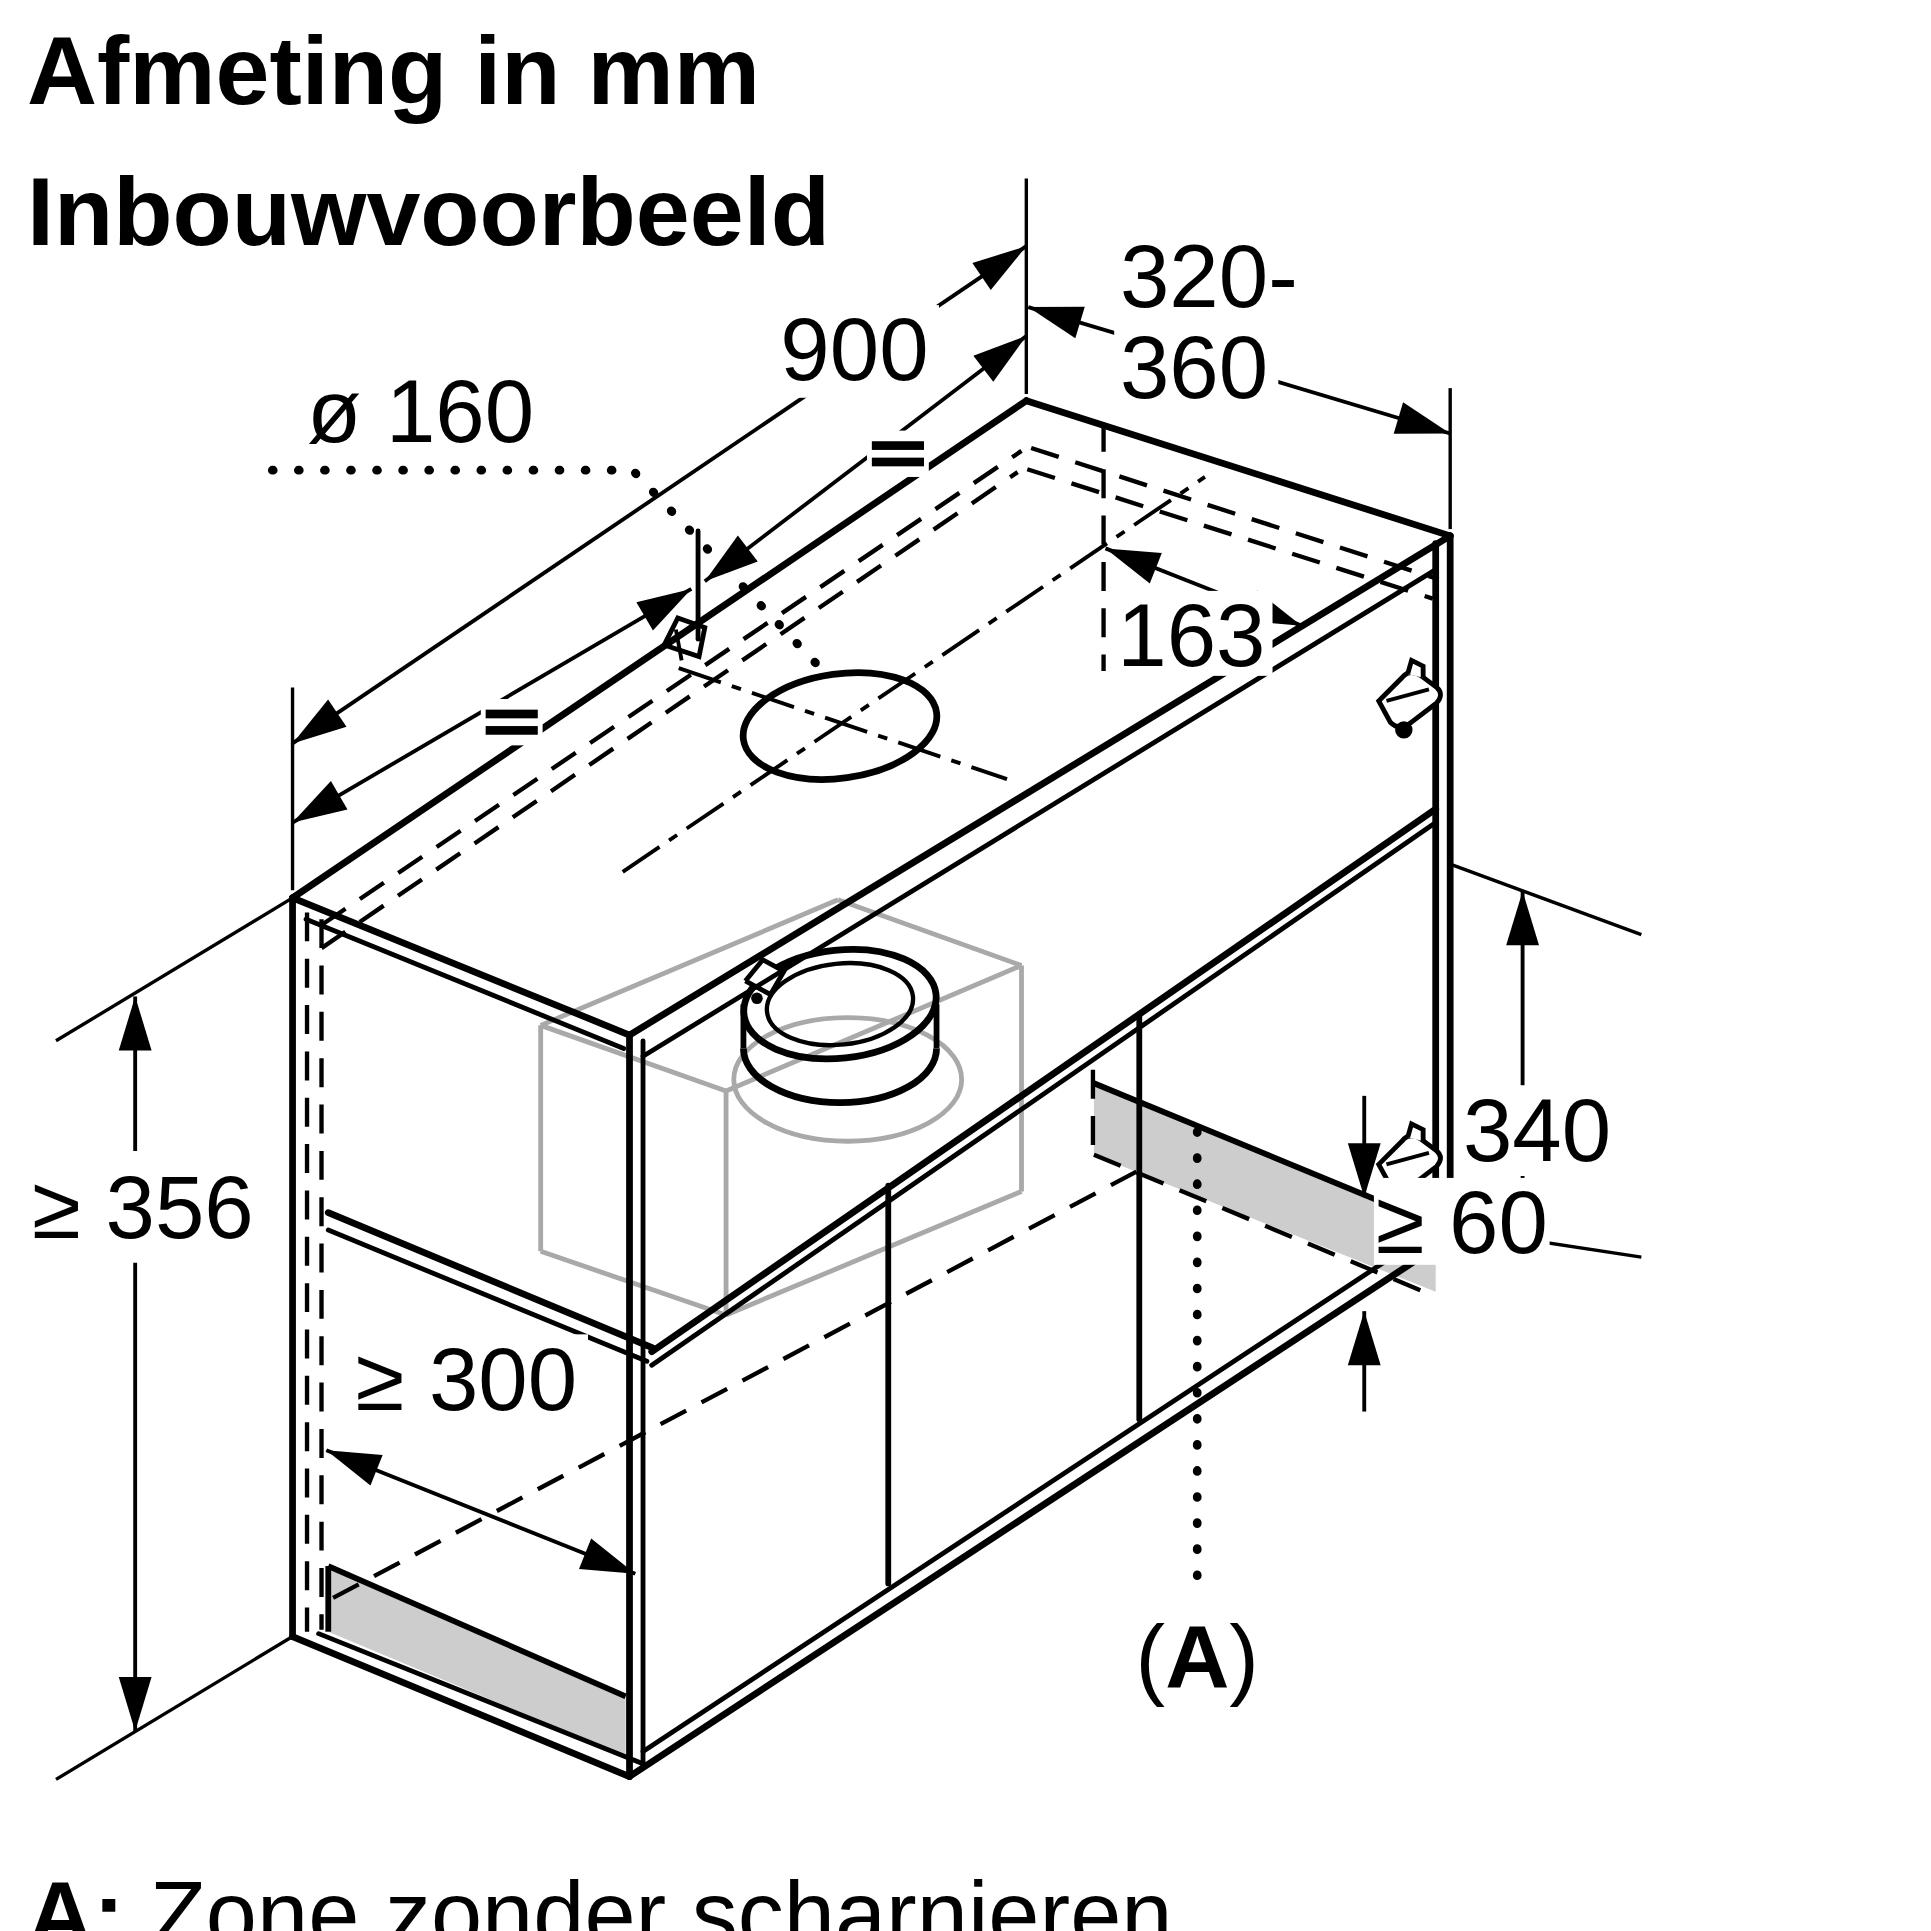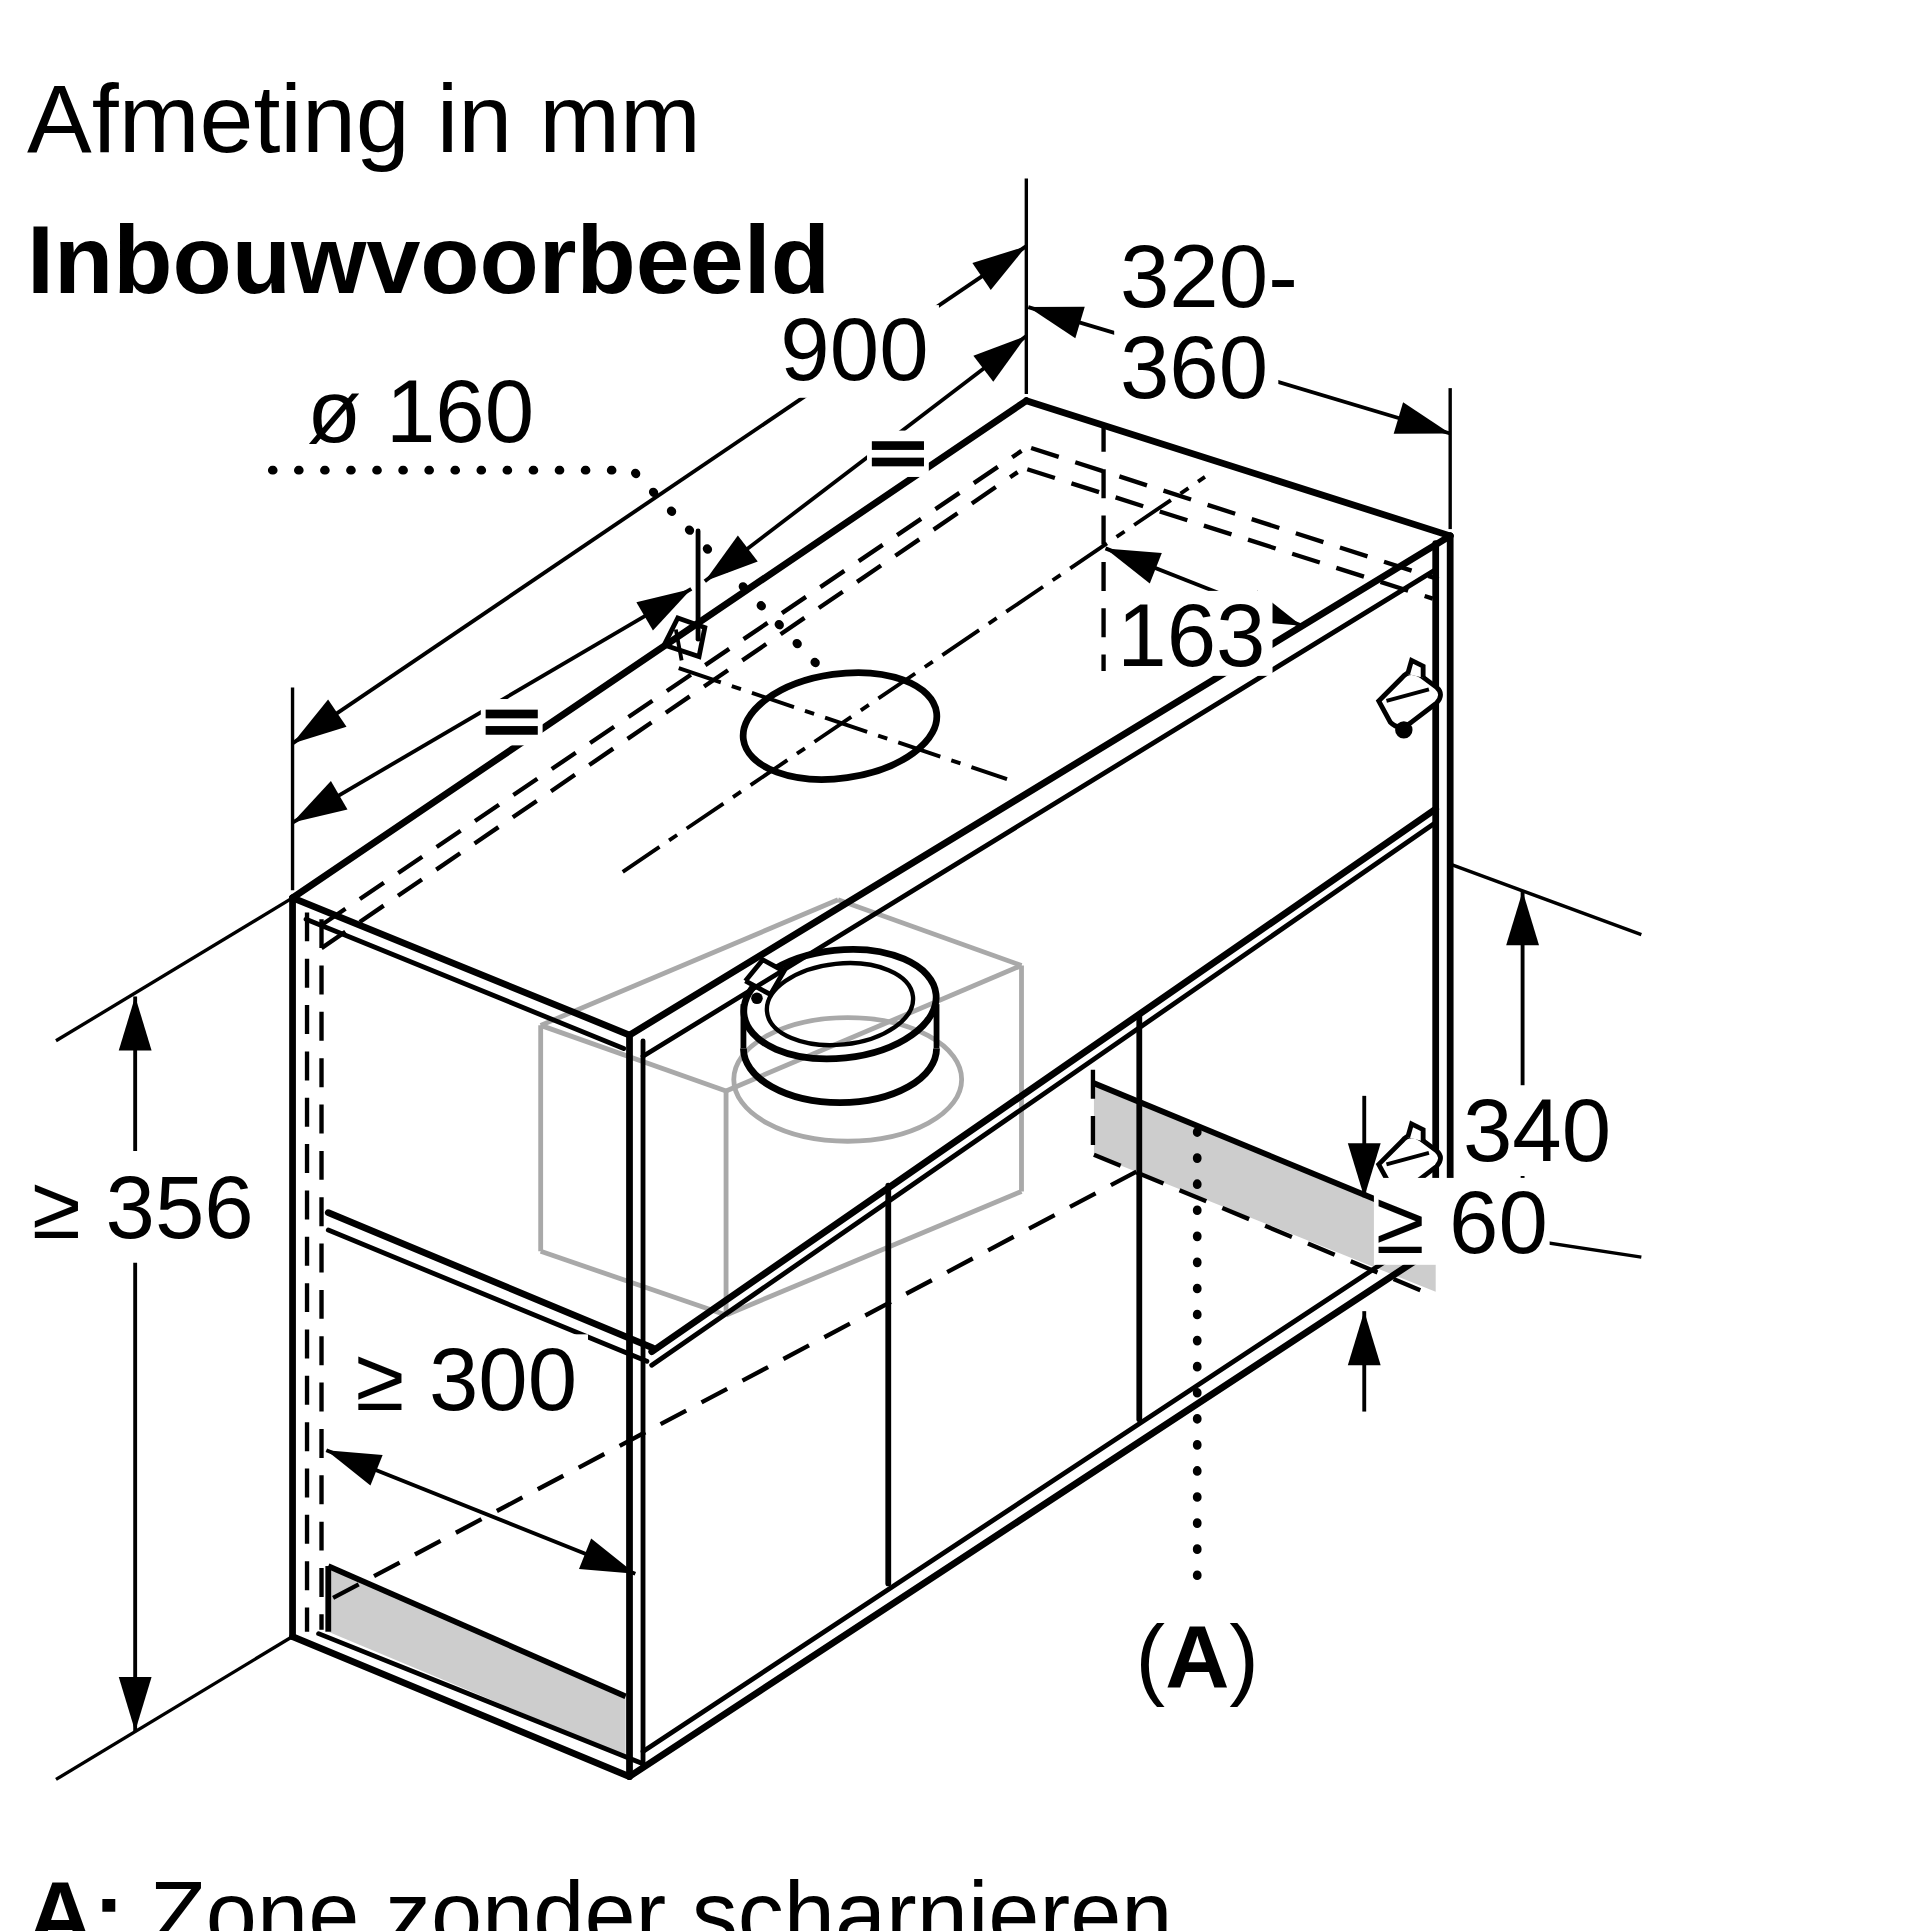--- a/index.html
+++ b/index.html
@@ -1,20 +1,20 @@
 <!DOCTYPE html>
 <html><head>
 <meta charset="utf-8">
 <style>
   html,body{margin:0;padding:0;background:#fff;}
   body{width:1931px;height:1931px;position:relative;font-family:"Liberation Sans",sans-serif;}
   #stage{position:absolute;inset:0;}
   svg{position:absolute;left:0;top:0;}
   .title-block{position:absolute;left:27px;top:21px;color:#000;}
-  .title-line1{font-size:97px;font-weight:400;line-height:1.04;margin-top:48px;}
+  .title-line1{font-size:97px;font-weight:700;line-height:1.04;}
   .title-line2{font-size:97px;font-weight:700;line-height:1.04;margin-top:40px;}
   .caption{position:absolute;left:27px;top:1862px;font-size:92px;color:#000;}
   .caption b{font-weight:700;}
 </style>
 </head>
 <body>
 
 <div id="stage">
   <svg id="drawing" width="1931" height="1931" viewBox="0 0 2000 2000">
       <polygon points="340,1622 648,1757 648,1819 340,1690" fill="#cdcdcd" stroke="none"></polygon>

